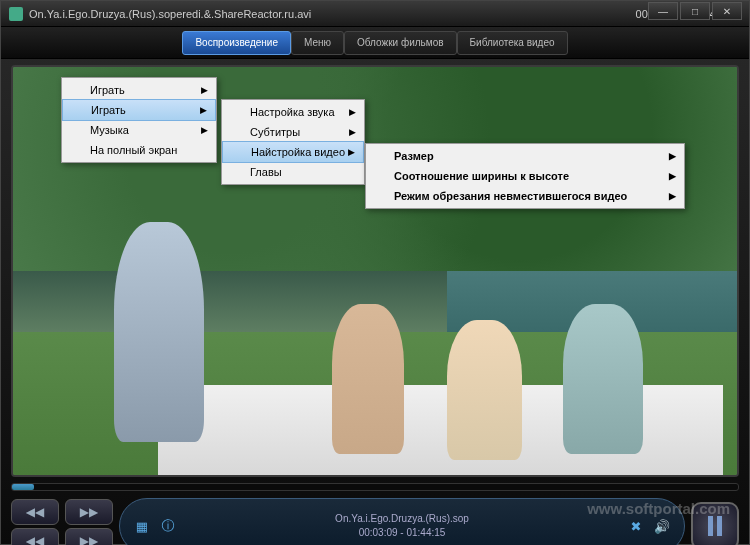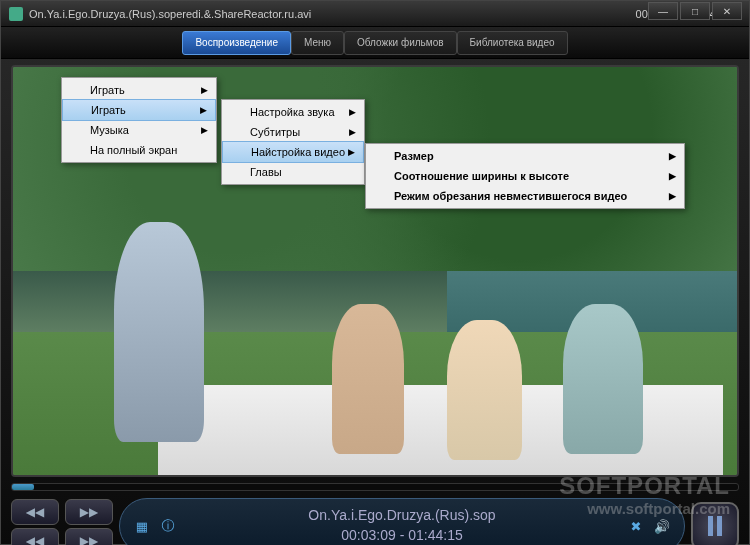--- a/index.html
+++ b/index.html
@@ -31,21 +31,21 @@
 .table-cloth { position: absolute; bottom: 0; left: 20%; right: 2%; height: 22%; background: linear-gradient(#f0f0f0,#d8d8d8); }
 
 .progress { height: 8px; margin: 0 10px; background: #0a0a0a; border: 1px solid #333; border-radius: 3px; position: relative; }
 .progress-fill { position: absolute; left: 0; top: 0; bottom: 0; width: 3%; background: linear-gradient(#4a9aca,#2a7a9a); border-radius: 2px; }
 
 .controls { height: 62px; margin: 4px 10px 0; display: flex; align-items: center; gap: 6px; }
 .ctrl-group { display: flex; flex-direction: column; gap: 3px; }
 .ctrl-btn { width: 48px; height: 26px; background: linear-gradient(#3a3a4a,#1a1a2a); border: 1px solid #555; border-radius: 6px; display: flex; align-items: center; justify-content: center; color: #9ab; font-size: 12px; cursor: pointer; }
 .center-panel { flex: 1; height: 56px; background: linear-gradient(#1a2a3a,#0a1a2a); border: 1px solid #3a5a7a; border-radius: 28px; display: flex; align-items: center; padding: 0 14px; gap: 10px; }
 .panel-icon { width: 16px; height: 16px; color: #5aaae4; cursor: pointer; display: flex; align-items: center; justify-content: center; font-size: 13px; }
-.panel-text { flex: 1; text-align: center; color: #aac; font-size: 14px; line-height: 1.4; }
+.panel-text { flex: 1; text-align: center; color: #aac; font-size: 10px; line-height: 1.4; }
 .play-btn { width: 48px; height: 48px; background: radial-gradient(circle,#4a4a5a,#1a1a2a); border: 2px solid #666; border-radius: 10px; display: flex; align-items: center; justify-content: center; cursor: pointer; }
 .pause-bars { display: flex; gap: 4px; }
 .pause-bars span { width: 5px; height: 20px; background: #7a9aca; }
 
 .context-menu { position: absolute; background: #f0f0f0; border: 1px solid #999; box-shadow: 2px 2px 6px rgba(0,0,0,0.4); font-size: 11px; color: #000; padding: 2px 0; z-index: 100; }
 .menu-item { padding: 4px 24px 4px 28px; white-space: nowrap; cursor: pointer; position: relative; }
 .menu-item.highlight { background: linear-gradient(#c8e0f8,#a8d0f0); border: 1px solid #7ab0e0; margin: -1px 0; }
 .menu-item .arrow { position: absolute; right: 8px; top: 50%; transform: translateY(-50%); font-size: 9px; }
 
 .watermark { position: absolute; right: 20px; bottom: 28px; color: rgba(200,200,200,0.35); font-size: 24px; font-weight: bold; letter-spacing: 1px; pointer-events: none; }
@@ -142,17 +142,16 @@
 
     <div class="play-btn">
       <div class="pause-bars">
           <span></span>
           <span></span>
         </div>
     </div>
   </div>
 
   <div class="watermark">
-    <span>SOFTPORTAL</span>
     <span class="watermark-sub">www.softportal.com</span>
   </div>
 
 </div>
 
 </body></html>

